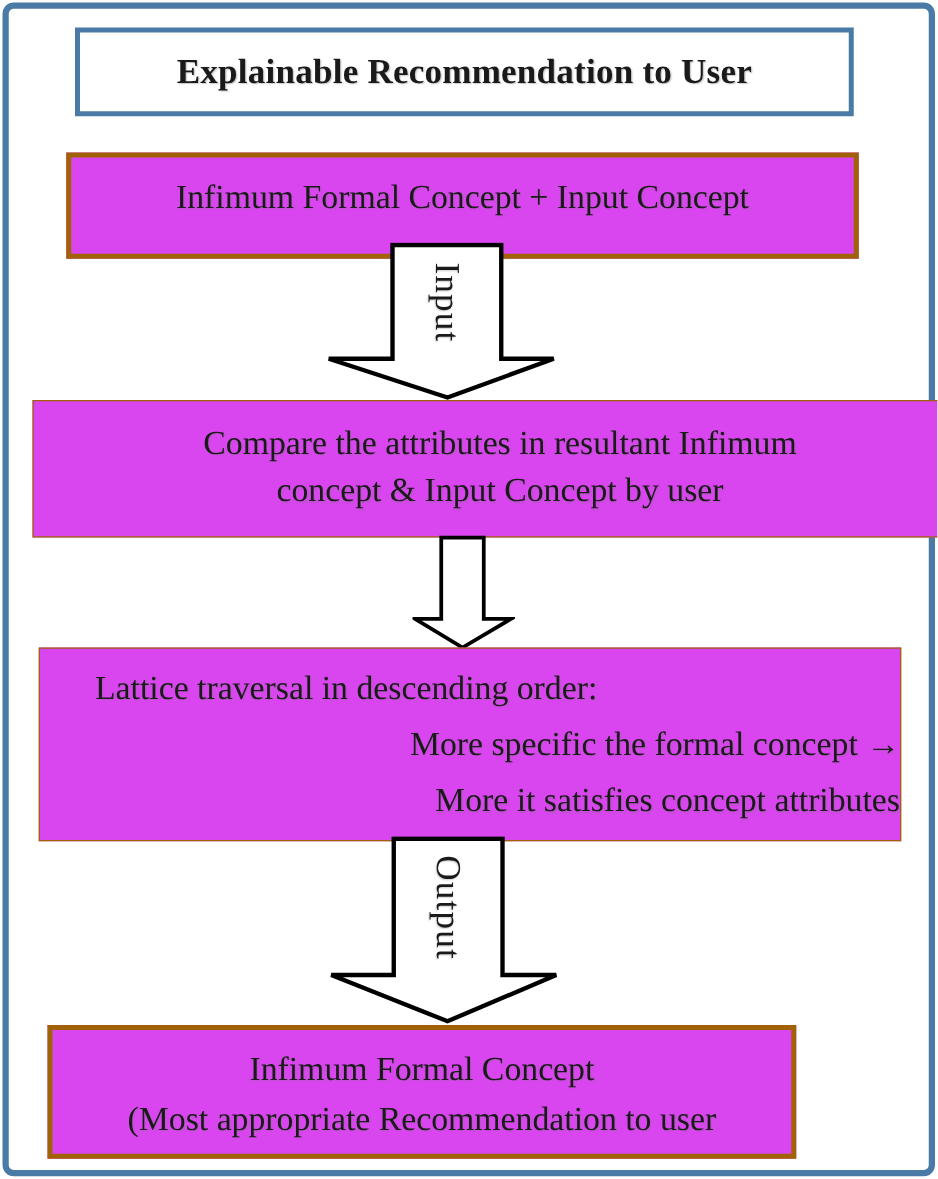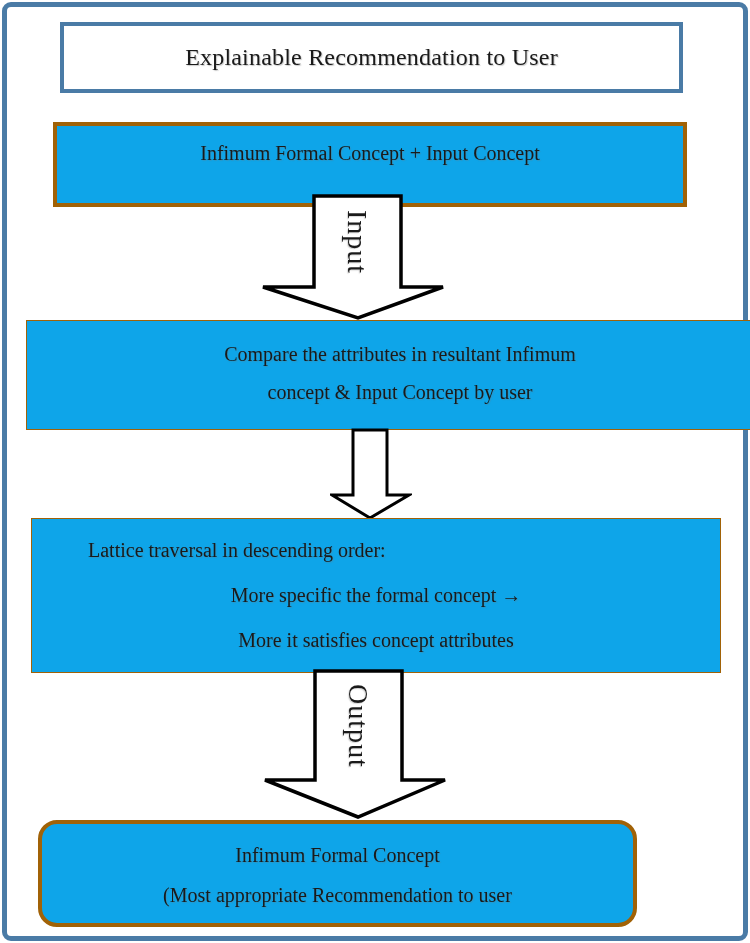--- a/index.html
+++ b/index.html
@@ -28,32 +28,32 @@
     left: 60px; top: 22px;
     width: 623px; height: 71px;
     border: 4px solid #4a7ba6;
     box-sizing: border-box;
     background: #ffffff;
     display: flex;
     align-items: center;
     justify-content: center;
   }
   .title-text {
-    font-size: 24px;
-    font-weight: normal;
+    font-size: 28px;
+    font-weight: bold;
     letter-spacing: 0.2px;
     text-shadow: 1px 1px 1px rgba(100,100,100,0.35);
     white-space: nowrap;
   }
   .fbox {
     position: absolute;
-    background: #0ea5e9;
+    background: #d946ef;
     box-sizing: border-box;
     border: 1px solid #a16207;
-    font-size: 20px;
+    font-size: 27px;
     text-shadow: 1px 1px 1px rgba(120,120,120,0.3);
   }
   .box1 {
     left: 53px; top: 122px;
     width: 634px; height: 85px;
     border-width: 4px;
     text-align: center;
     padding-top: 16px;
   }
   .box2 {
@@ -63,36 +63,34 @@
     padding-top: 14px;
     line-height: 38px;
   }
   .box3 {
     left: 31px; top: 518px;
     width: 690px; height: 155px;
     padding-top: 8px;
   }
   .box3-heading {
     text-align: left;
-    padding-left: 34px;
+    padding-left: 44px;
     line-height: 46px;
-    margin-left: 22px;
   }
   .box3-line {
-    text-align: center;
+    text-align: right;
     line-height: 45px;
   }
   .box4 {
     left: 38px; top: 820px;
     width: 599px; height: 107px;
     border-width: 4px;
     text-align: center;
     padding-top: 11px;
     line-height: 40px;
-    border-radius: 19px;
   }
   .arrow-svg {
     position: absolute;
   }
   .arrow-label-wrap {
     position: absolute;
     display: flex;
     align-items: center;
     justify-content: center;
   }

